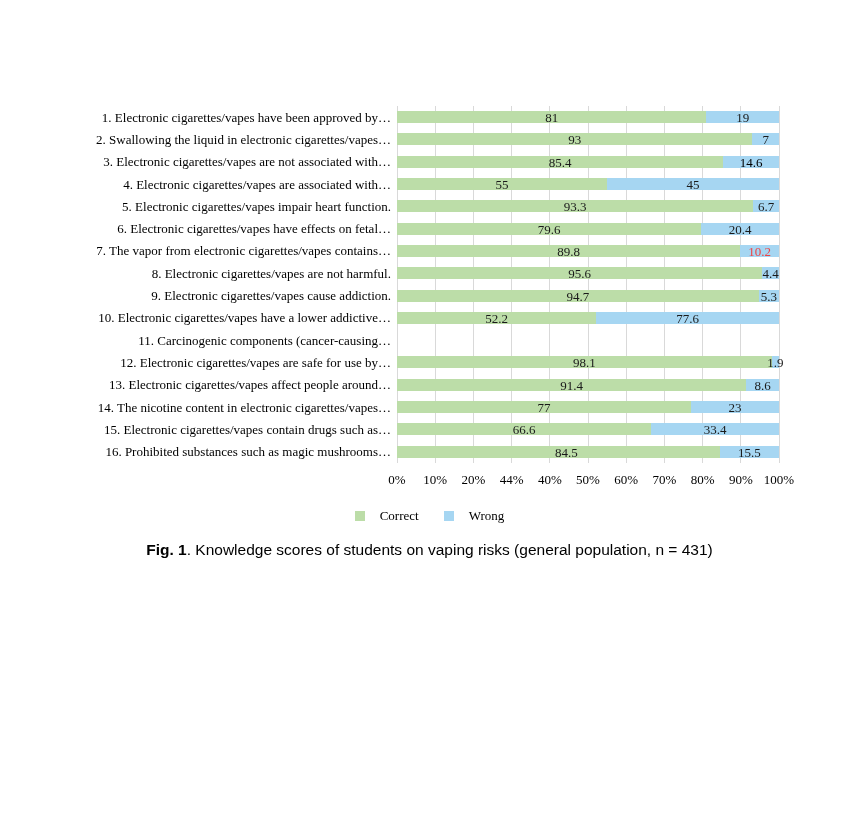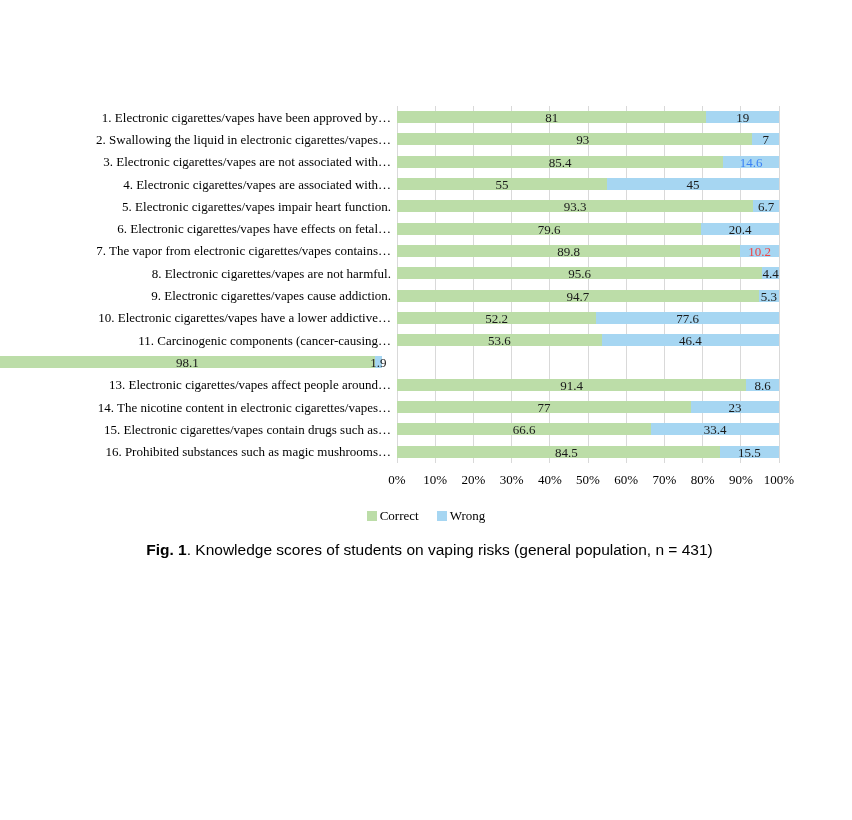--- a/index.html
+++ b/index.html
@@ -48,21 +48,21 @@
     position: absolute; top: 0;
     transform: translateX(-50%);
     font-size: 13px; color: #000; white-space: nowrap;
   }
 
   .legend {
     position: absolute; top: 508px; left: 0; width: 852px;
     display: flex; justify-content: center; align-items: center; gap: 18px;
     z-index: 1;
   }
-  .legend-item { display: flex; align-items: center; gap: 3px; }
+  .legend-item { display: flex; align-items: center; gap: 15px; margin-left: 7px; }
   .legend-swatch { width: 10px; height: 10px; display: inline-block; }
   .legend-label { font-size: 13px; color: #000; }
 
   .caption {
     position: absolute; top: 541px; left: 0; width: 852px;
     text-align: center;
     font-family: "Liberation Sans", sans-serif;
     font-size: 15.5px; color: #000;
     margin: 0;
   }
@@ -95,32 +95,32 @@
             <div class="seg" style="left: 0%; width: 81%; background: rgb(188, 221, 168);"></div>
             <span class="val" style="left: 40.5%; color: rgb(26, 26, 26);">81</span>
             <div class="seg" style="left: 81%; width: 19%; background: rgb(166, 214, 242);"></div>
             <span class="val" style="left: 90.5%; color: rgb(26, 26, 26);">19</span>
           </div>
         </div>
         <div class="row">
           <div class="row-label">2. Swallowing the liquid in electronic cigarettes/vapes…</div>
           <div class="track">
             <div class="seg" style="left: 0%; width: 93%; background: rgb(188, 221, 168);"></div>
-            <span class="val" style="left: 46.5%; color: rgb(26, 26, 26); margin-left: 8px;">93</span>
+            <span class="val" style="left: 46.5%; color: rgb(26, 26, 26);">93</span>
             <div class="seg" style="left: 93%; width: 7%; background: rgb(166, 214, 242);"></div>
             <span class="val" style="left: 96.5%; color: rgb(26, 26, 26);">7</span>
           </div>
         </div>
         <div class="row">
           <div class="row-label">3. Electronic cigarettes/vapes are not associated with…</div>
           <div class="track">
             <div class="seg" style="left: 0%; width: 85.4%; background: rgb(188, 221, 168);"></div>
             <span class="val" style="left: 42.7%; color: rgb(26, 26, 26);">85.4</span>
             <div class="seg" style="left: 85.4%; width: 14.6%; background: rgb(166, 214, 242);"></div>
-            <span class="val" style="left: 92.7%; color: #3b82f6;">14.6</span>
+            <span class="val" style="left: 92.7%; color: #000000;">14.6</span>
           </div>
         </div>
         <div class="row">
           <div class="row-label">4. Electronic cigarettes/vapes are associated with…</div>
           <div class="track">
             <div class="seg" style="left: 0%; width: 55%; background: rgb(188, 221, 168);"></div>
             <span class="val" style="left: 27.5%; color: rgb(26, 26, 26);">55</span>
             <div class="seg" style="left: 55%; width: 45%; background: rgb(166, 214, 242);"></div>
             <span class="val" style="left: 77.5%; color: rgb(26, 26, 26);">45</span>
           </div>
@@ -174,28 +174,23 @@
           <div class="row-label">10. Electronic cigarettes/vapes have a lower addictive…</div>
           <div class="track">
             <div class="seg" style="left: 0%; width: 52.2%; background: rgb(188, 221, 168);"></div>
             <span class="val" style="left: 26.1%; color: rgb(26, 26, 26);">52.2</span>
             <div class="seg" style="left: 52.2%; width: 47.8%; background: rgb(166, 214, 242);"></div>
             <span class="val" style="left: 76.1%; color: rgb(26, 26, 26);">77.6</span>
           </div>
         </div>
         <div class="row">
           <div class="row-label">11. Carcinogenic components (cancer-causing…</div>
-          <div class="track">
-            <div class="seg" style="left: 0%; width: 53.6%; background: rgb(188, 221, 168);"></div>
-            <span class="val" style="left: 26.8%; color: rgb(26, 26, 26);">53.6</span>
-            <div class="seg" style="left: 53.6%; width: 46.4%; background: rgb(166, 214, 242);"></div>
-            <span class="val" style="left: 76.8%; color: rgb(26, 26, 26);">46.4</span>
-          </div>
-        </div>
-        <div class="row">
+        </div>
+        <div class="row">
+          <div class="row-label">12. Electronic cigarettes/vapes are safe for use by…</div>
           <div class="track">
             <div class="seg" style="left: 0%; width: 98.1%; background: rgb(188, 221, 168);"></div>
             <span class="val" style="left: 49.05%; color: rgb(26, 26, 26);">98.1</span>
             <div class="seg" style="left: 98.1%; width: 1.9%; background: rgb(166, 214, 242);"></div>
             <span class="val" style="left: 99.05%; color: rgb(26, 26, 26);">1.9</span>
           </div>
         </div>
         <div class="row">
           <div class="row-label">13. Electronic cigarettes/vapes affect people around…</div>
           <div class="track">
@@ -231,21 +226,21 @@
             <div class="seg" style="left: 84.5%; width: 15.5%; background: rgb(166, 214, 242);"></div>
             <span class="val" style="left: 92.25%; color: rgb(26, 26, 26);">15.5</span>
           </div>
         </div>
       </div>
 
     <div class="x-axis" id="x-axis">
         <span class="x-tick" style="left: 0%;">0%</span>
         <span class="x-tick" style="left: 10%;">10%</span>
         <span class="x-tick" style="left: 20%;">20%</span>
-        <span class="x-tick" style="left: 30%;">30%</span>
+        <span class="x-tick" style="left: 30%;">44%</span>
         <span class="x-tick" style="left: 40%;">40%</span>
         <span class="x-tick" style="left: 50%;">50%</span>
         <span class="x-tick" style="left: 60%;">60%</span>
         <span class="x-tick" style="left: 70%;">70%</span>
         <span class="x-tick" style="left: 80%;">80%</span>
         <span class="x-tick" style="left: 90%;">90%</span>
         <span class="x-tick" style="left: 100%;">100%</span>
       </div>
 
     <div class="legend" id="legend">

